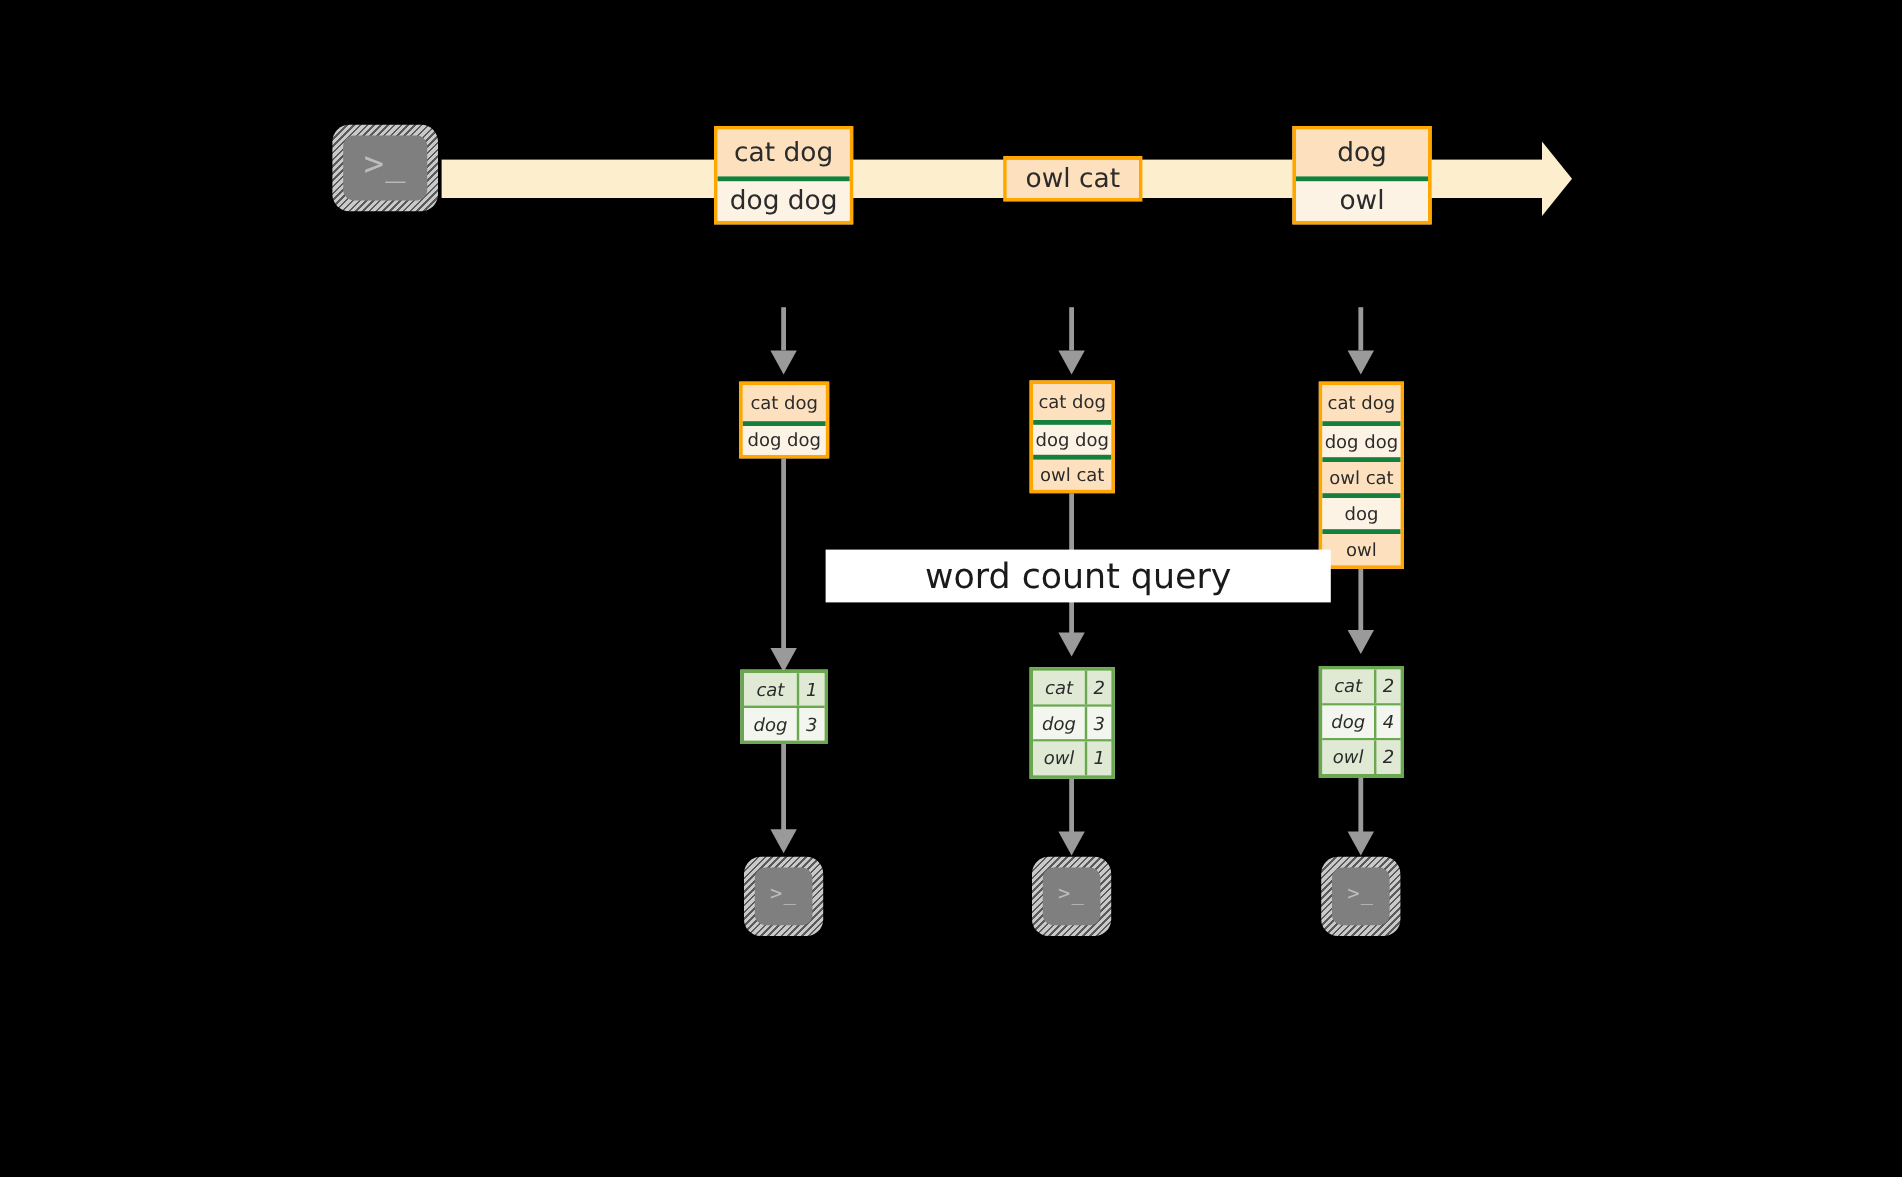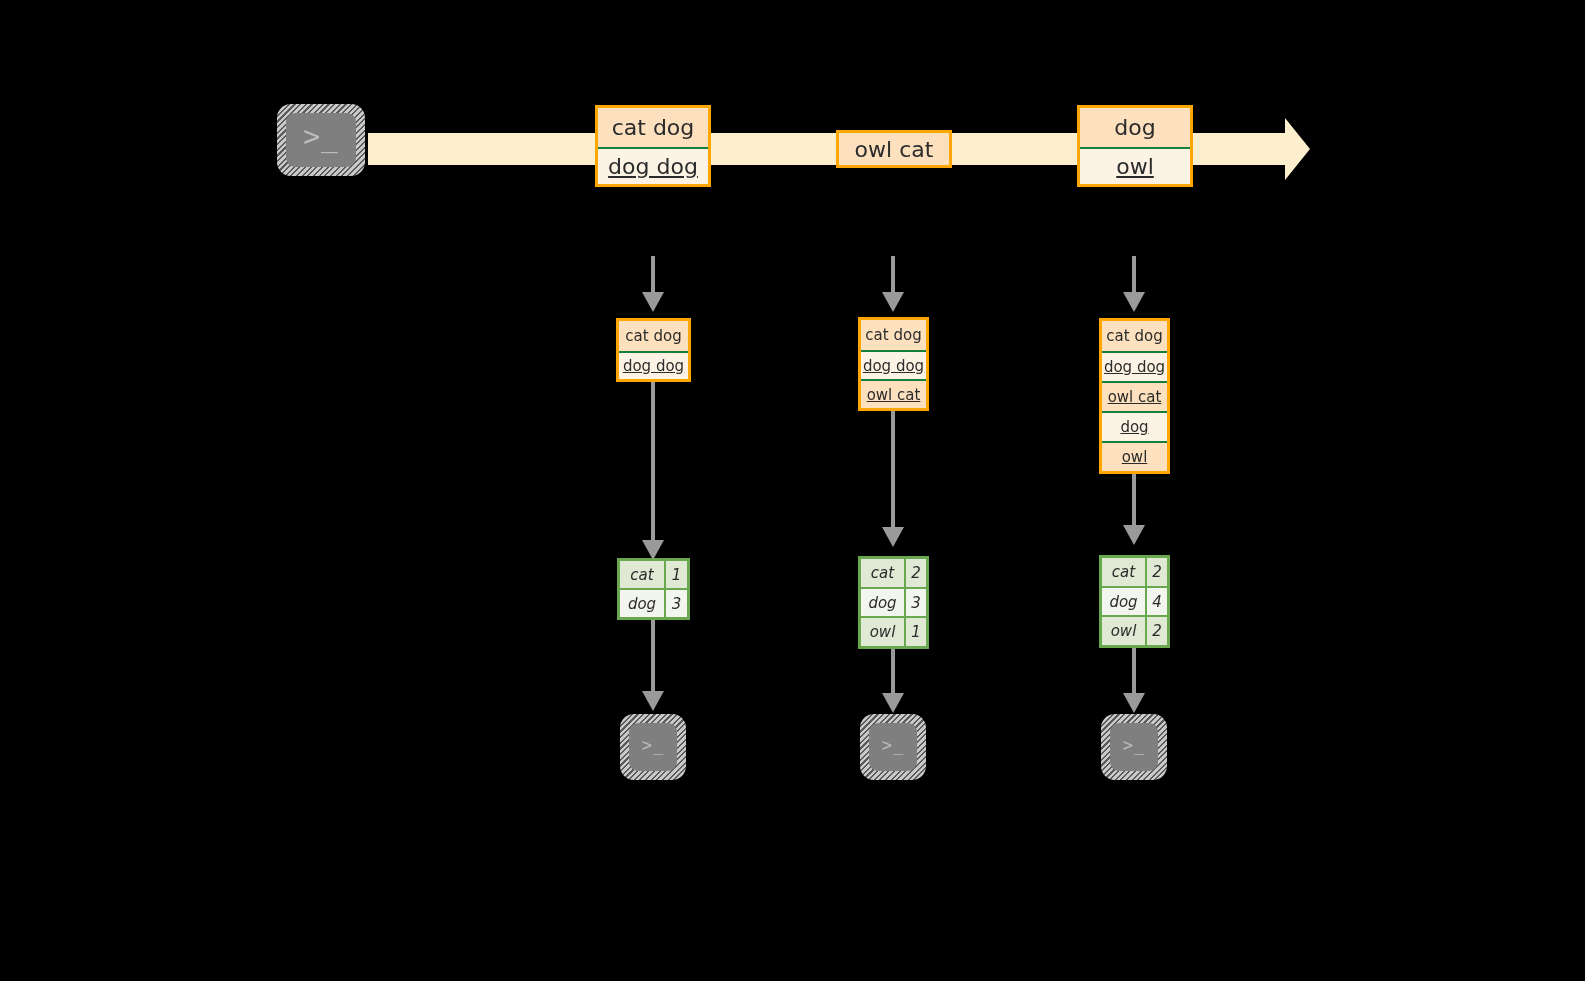--- a/index.html
+++ b/index.html
@@ -71,21 +71,21 @@
     box-sizing: border-box;
     border: 3px solid #ffa600;
     background: #fdeecd;
   }
   .stack .cell {
     box-sizing: border-box;
     display: flex; align-items: center; justify-content: center;
     color: #2b2b2b;
     white-space: nowrap;
   }
-  .stack .cell + .cell { border-top: 2px solid #15803d; text-decoration: underline; }
+  .stack .cell + .cell { border-top: 4px solid #15803d; }
   .cell.dark { background: #fde0bd; }
   .cell.light { background: #fdf3e5; }
 
   
   .kvtable {
     position: absolute;
     box-sizing: border-box;
     border: 3px solid #6aa84f;
     background: #eef4e8;
     display: flex; flex-direction: column; font-style: italic;
@@ -258,14 +258,15 @@
 
   <div class="vline" style="left:1132px; top:648px; height:49px;"></div>
   <div class="vhead" style="left:1123px; top:693px;"></div>
 
   <div class="terminal" style="left:1101px; top:714px; width:66px; height:66px; font-size:17px;">
     <span class="hatch"></span>
     <span class="face"></span>
     <span class="prompt">&gt;_</span>
   </div>
 
+  <div class="query-label" style="left:688px; top:458px; width:421px; height:44px;">word count query</div>
 
 </div>
 
 </body></html>

